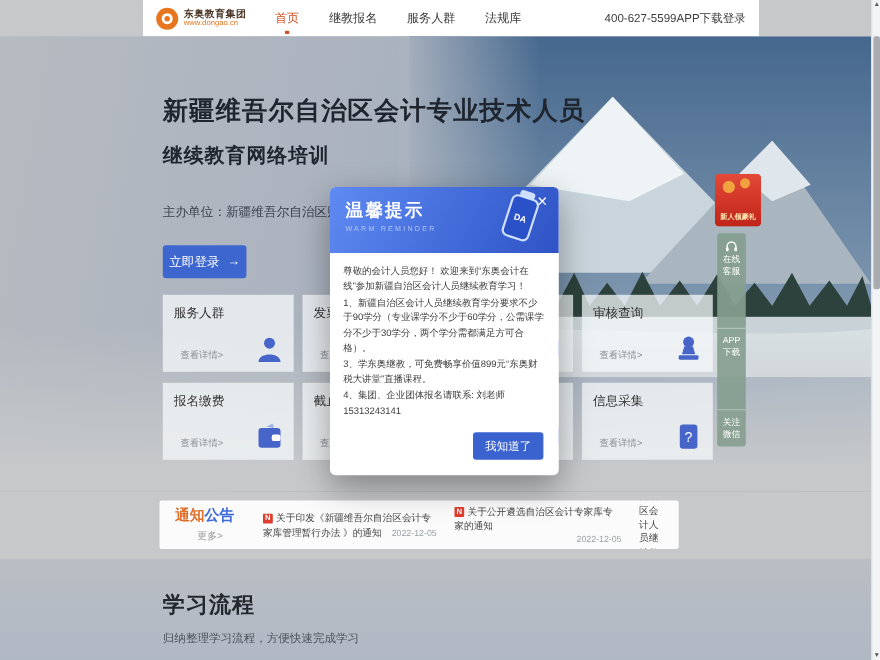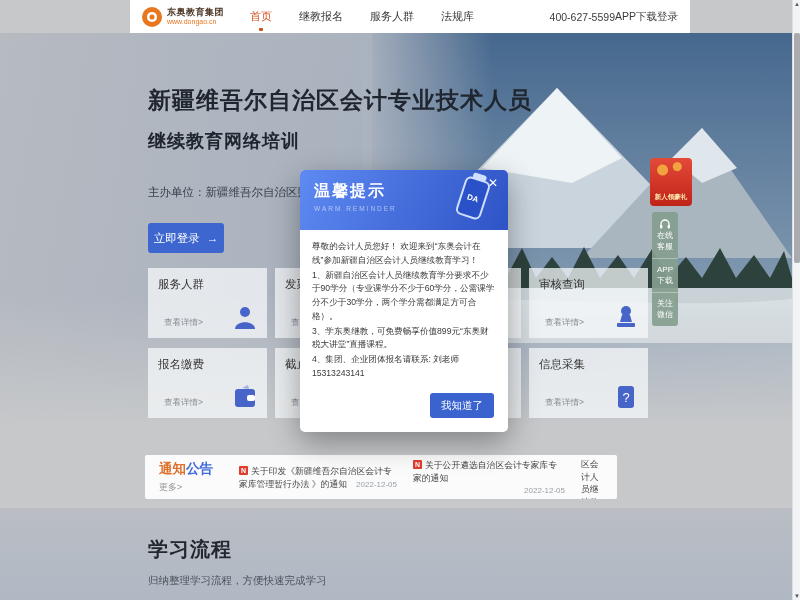--- a/index.html
+++ b/index.html
@@ -57,21 +57,21 @@
   .card-cta { position:absolute; left:16px; bottom:9px; font-size:8.5px; color:#8a8f96; cursor:pointer;text-align:center; }
   .card-icon { position:absolute; right:9px; bottom:8px; width:26px; height:26px; }
   .card-icon svg { width:26px; height:26px; }
 
   
   .notice-bar { position:absolute; left:145px; top:455px; width:472px; height:44px; background:#fbfbfc;
     border-radius:2px; display:flex; align-items:center; padding:0 14px; gap:16px; overflow:hidden; }
   .notice-head { flex:0 0 64px; }
   .notice-title { font-size:13.5px; font-weight:bold; }
   .nt-1 { color:#df6f2b; } .nt-2 { color:#3f6bd8; }
-  .notice-more { font-size:9px; color:#999; margin-top:3px; cursor:pointer; }
+  .notice-more { font-size:9px; color:#999; margin-top:3px; cursor:pointer;text-align:center; }
   .notice-item { display:flex; flex-direction:column; justify-content:center; overflow:hidden; cursor:pointer; }
   .ni-1 { flex:0 0 158px; } .ni-2 { flex:0 0 152px; } .ni-3 { flex:1 1 auto; }
   .ni-title { font-size:8.8px; color:#454545; line-height:1.45; }
   .n-badge { display:inline-block; width:9px; height:9px; background:#e03c2d; color:#fff; font-size:7px; font-weight:bold;
     line-height:9px; text-align:center; border-radius:1px; margin-right:3px; vertical-align:1px; }
   .ni-date { font-size:8px; color:#9aa0a6; text-align:right; margin-top:1px; }
   .ni-1 .ni-date { margin-top:-10px; }
 
   
   .learn { position:absolute; left:0; top:508px; width:792px; height:92px;
@@ -81,21 +81,21 @@
 
   
   .promo-badge { position:absolute; left:650px; top:158px; width:42px; height:48px; border-radius:4px; cursor:pointer;
     background:radial-gradient(circle at 30% 25%, #f2a23e 0 5px, rgba(0,0,0,0) 6px),
                radial-gradient(circle at 65% 18%, #f2a23e 0 4px, rgba(0,0,0,0) 5px),
                linear-gradient(180deg,#e34a38 0%,#c02318 100%); }
   .promo-text { position:absolute; left:0; bottom:4px; width:100%; text-align:center; font-size:6.5px; font-weight:bold; color:#ffe9b0; }
   .float-bar { position:absolute; left:652px; top:212px; width:26px; background:rgba(134,158,143,0.92);
     border-radius:3px; overflow:hidden; }
   .fb-cell { padding:6px 2px; display:flex; flex-direction:column; align-items:center; gap:1px; cursor:pointer; }
-  .fb-cell + .fb-cell { border-top:1px solid rgba(255,255,255,0.35); }
+  .fb-cell + .fb-cell { border-top:1px solid rgba(255,255,255,0.35);margin-top:40px; }
   .fb-line { font-size:8px; color:#fff; line-height:1.25; }
   .fb-icon { width:12px; height:11px; margin-bottom:1px; }
 
   
   .modal { position:absolute; left:300px; top:170px; width:208px; height:262px; border-radius:5px; overflow:hidden;
     box-shadow:0 10px 30px rgba(0,0,0,0.35); z-index:50; background:#fff; }
   .modal-head { position:relative; height:60px; background:linear-gradient(115deg,#5e8af2 0%,#2e53c5 100%); padding:11px 14px; }
   .modal-title { font-size:16px; font-weight:bold; color:#fff; letter-spacing:2px; }
   .modal-sub { font-size:6.5px; color:rgba(255,255,255,0.55); letter-spacing:2px; margin-top:3px; }
   .modal-close { position:absolute; right:8px; top:4px; color:#fff; font-size:12px; cursor:pointer; padding:2px; }

